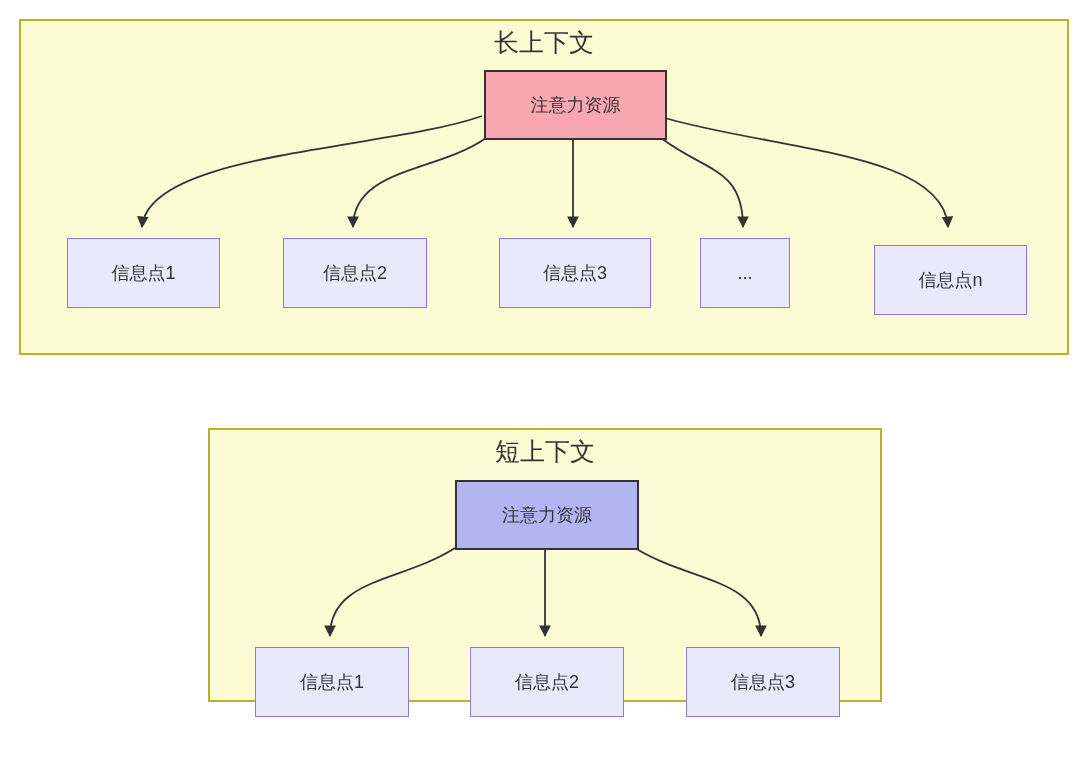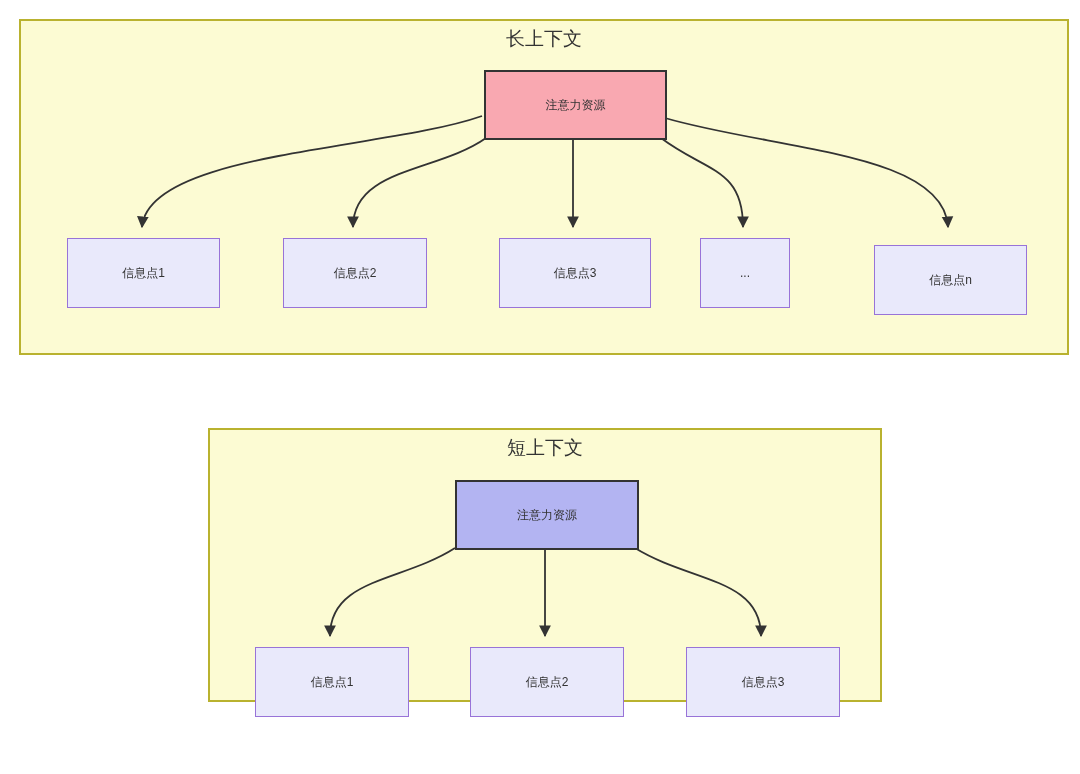--- a/index.html
+++ b/index.html
@@ -24,30 +24,30 @@
   .group{
     position:absolute;
     background:var(--section-fill);
     border:2px solid var(--section-border);
     box-sizing:border-box;
   }
   .group-title{
     position:absolute;
     left:0;right:0;top:5px;
     text-align:center;
-    font-size:19px;
+    font-size:25px;
     color:var(--text-color);
   }
   .node{
     position:absolute;
     box-sizing:border-box;
     display:flex;
     align-items:center;
     justify-content:center;
-    font-size:12px;
+    font-size:18px;
     color:var(--text-color);
   }
   .root-box{
     border:2.5px solid var(--root-border);
     height:70px;
     z-index:2;
   }
   .root-long{background:var(--long-root-fill);}
   .root-short{background:var(--short-root-fill);}
   .child-box{

